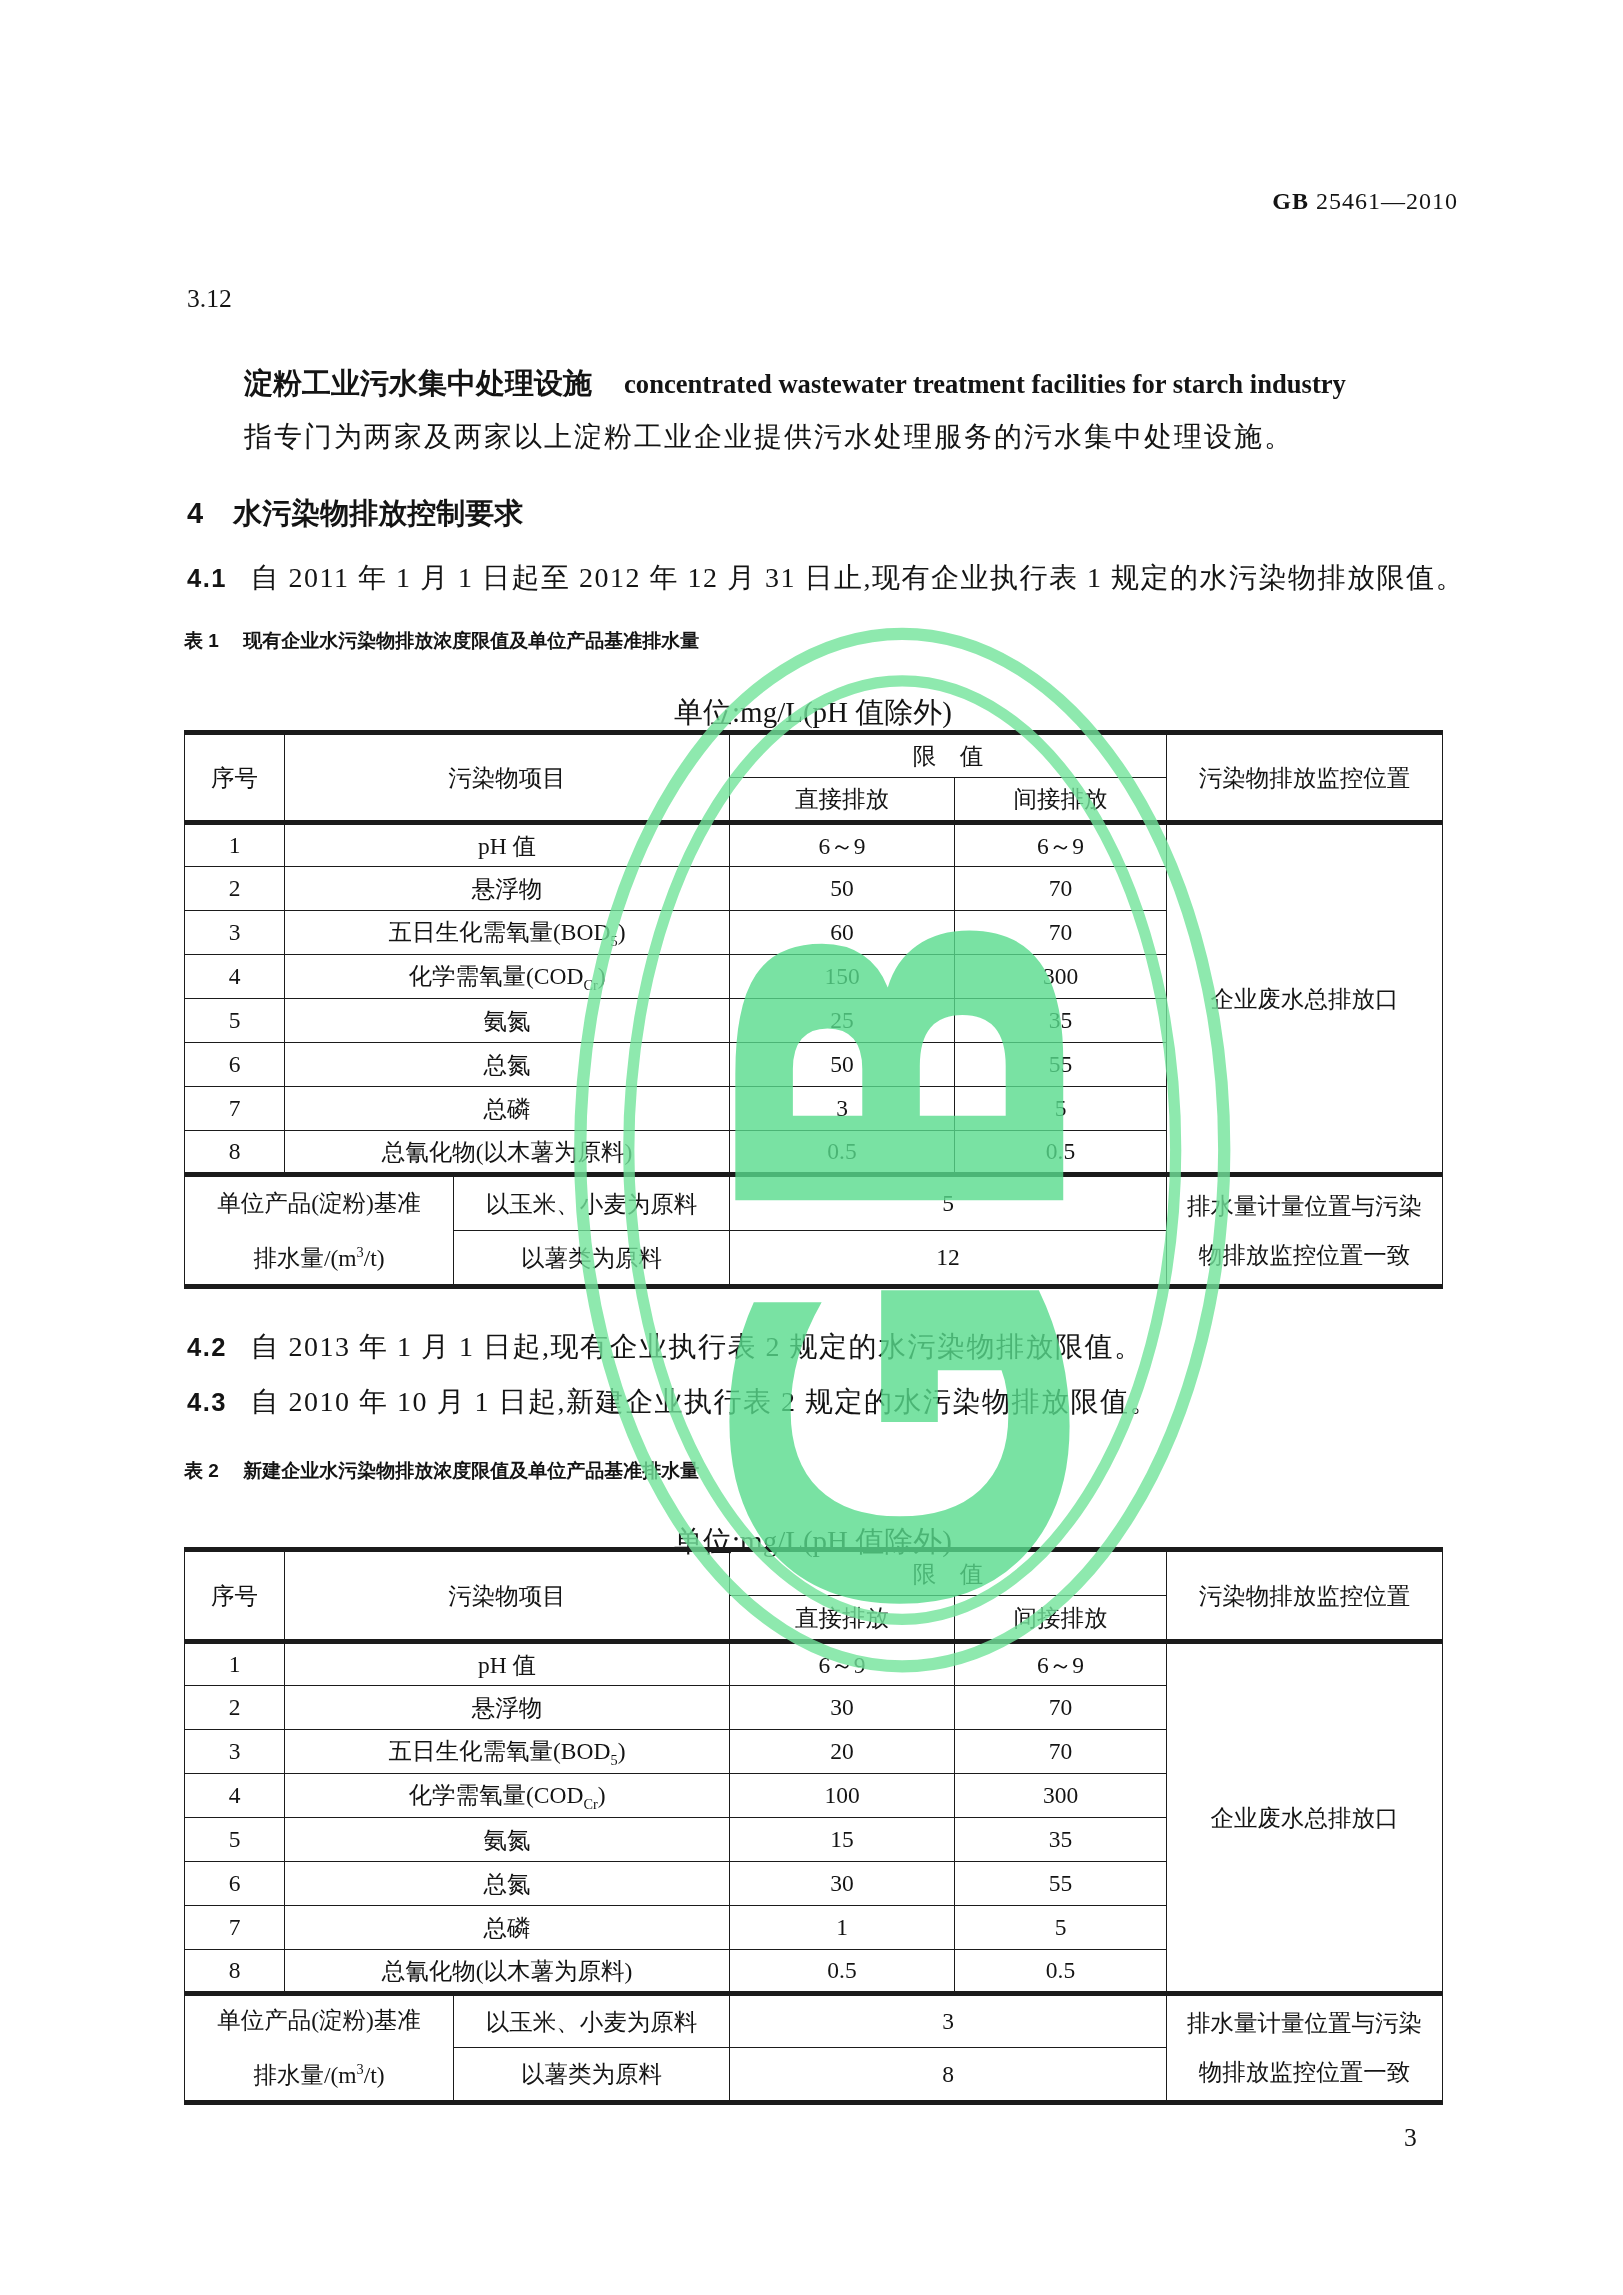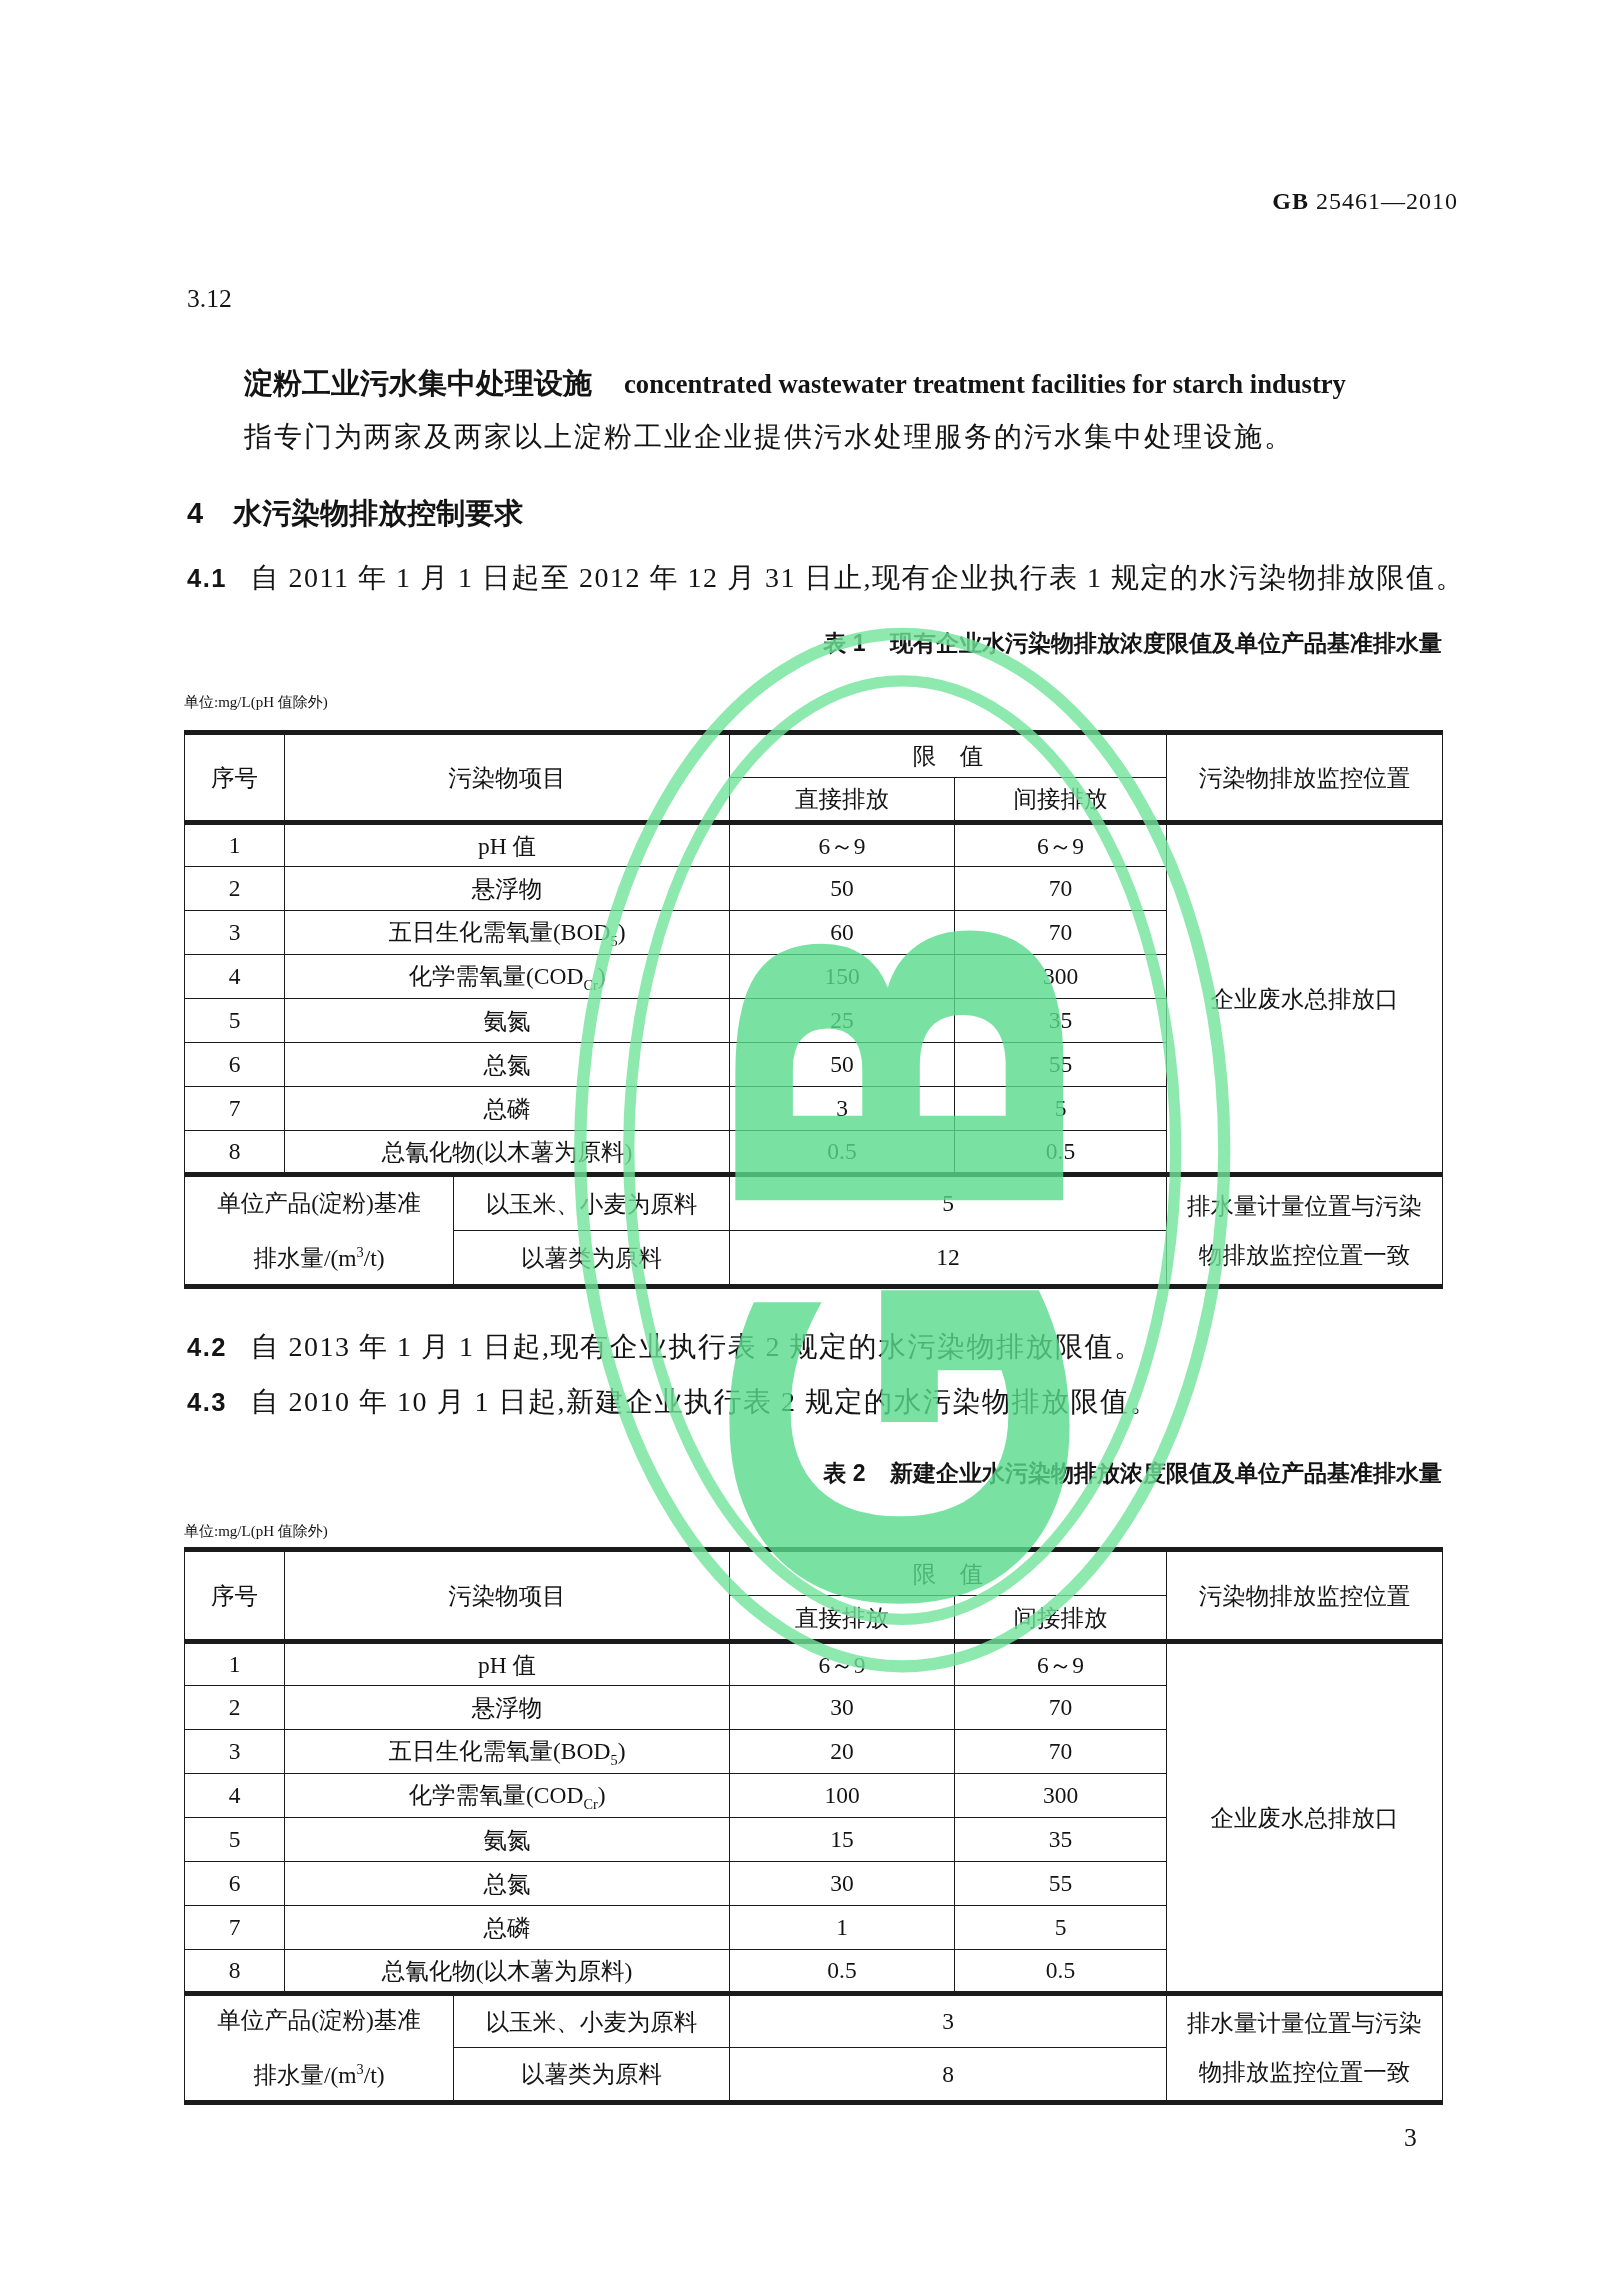--- a/index.html
+++ b/index.html
@@ -28,26 +28,26 @@
 
   .sec4 { top:494px; left:187px; font-size:29px; }
   .sec4 .num { margin-right:30px; }
 
   .clause { font-size:28px; letter-spacing:1.5px; white-space:nowrap; }
   .clause .cnum { font-family:"Liberation Sans","DejaVu Sans",sans-serif; font-weight:bold; font-size:25.6px; margin-right:23.5px; }
   .c41 { top:559px; left:187px; }
   .c42 { top:1328px; left:187px; }
   .c43 { top:1383px; left:187px; }
 
-  .tbl-title { left:184px; width:1258px; text-align:right; font-size:23px; }
+  .tbl-title { left:184px; width:1258px; text-align:left; font-size:19px; }
   .tbl-title .tnum { margin-right:24.5px; }
   .t1-title { top:628px; }
   .t2-title { top:1458px; }
 
-  .unit-note { left:184px; width:1258px; text-align:left; font-size:15px; }
+  .unit-note { left:184px; width:1258px; text-align:center; font-size:29px; }
   .t1-unit { top:693px; }
   .t2-unit { top:1522px; }
 
   table.gbtable {
     position:absolute; left:184px;
     border-collapse:collapse; table-layout:fixed;
     width:1258px;
     font-size:23.5px;
   }
   .t1 { top:730px; }

